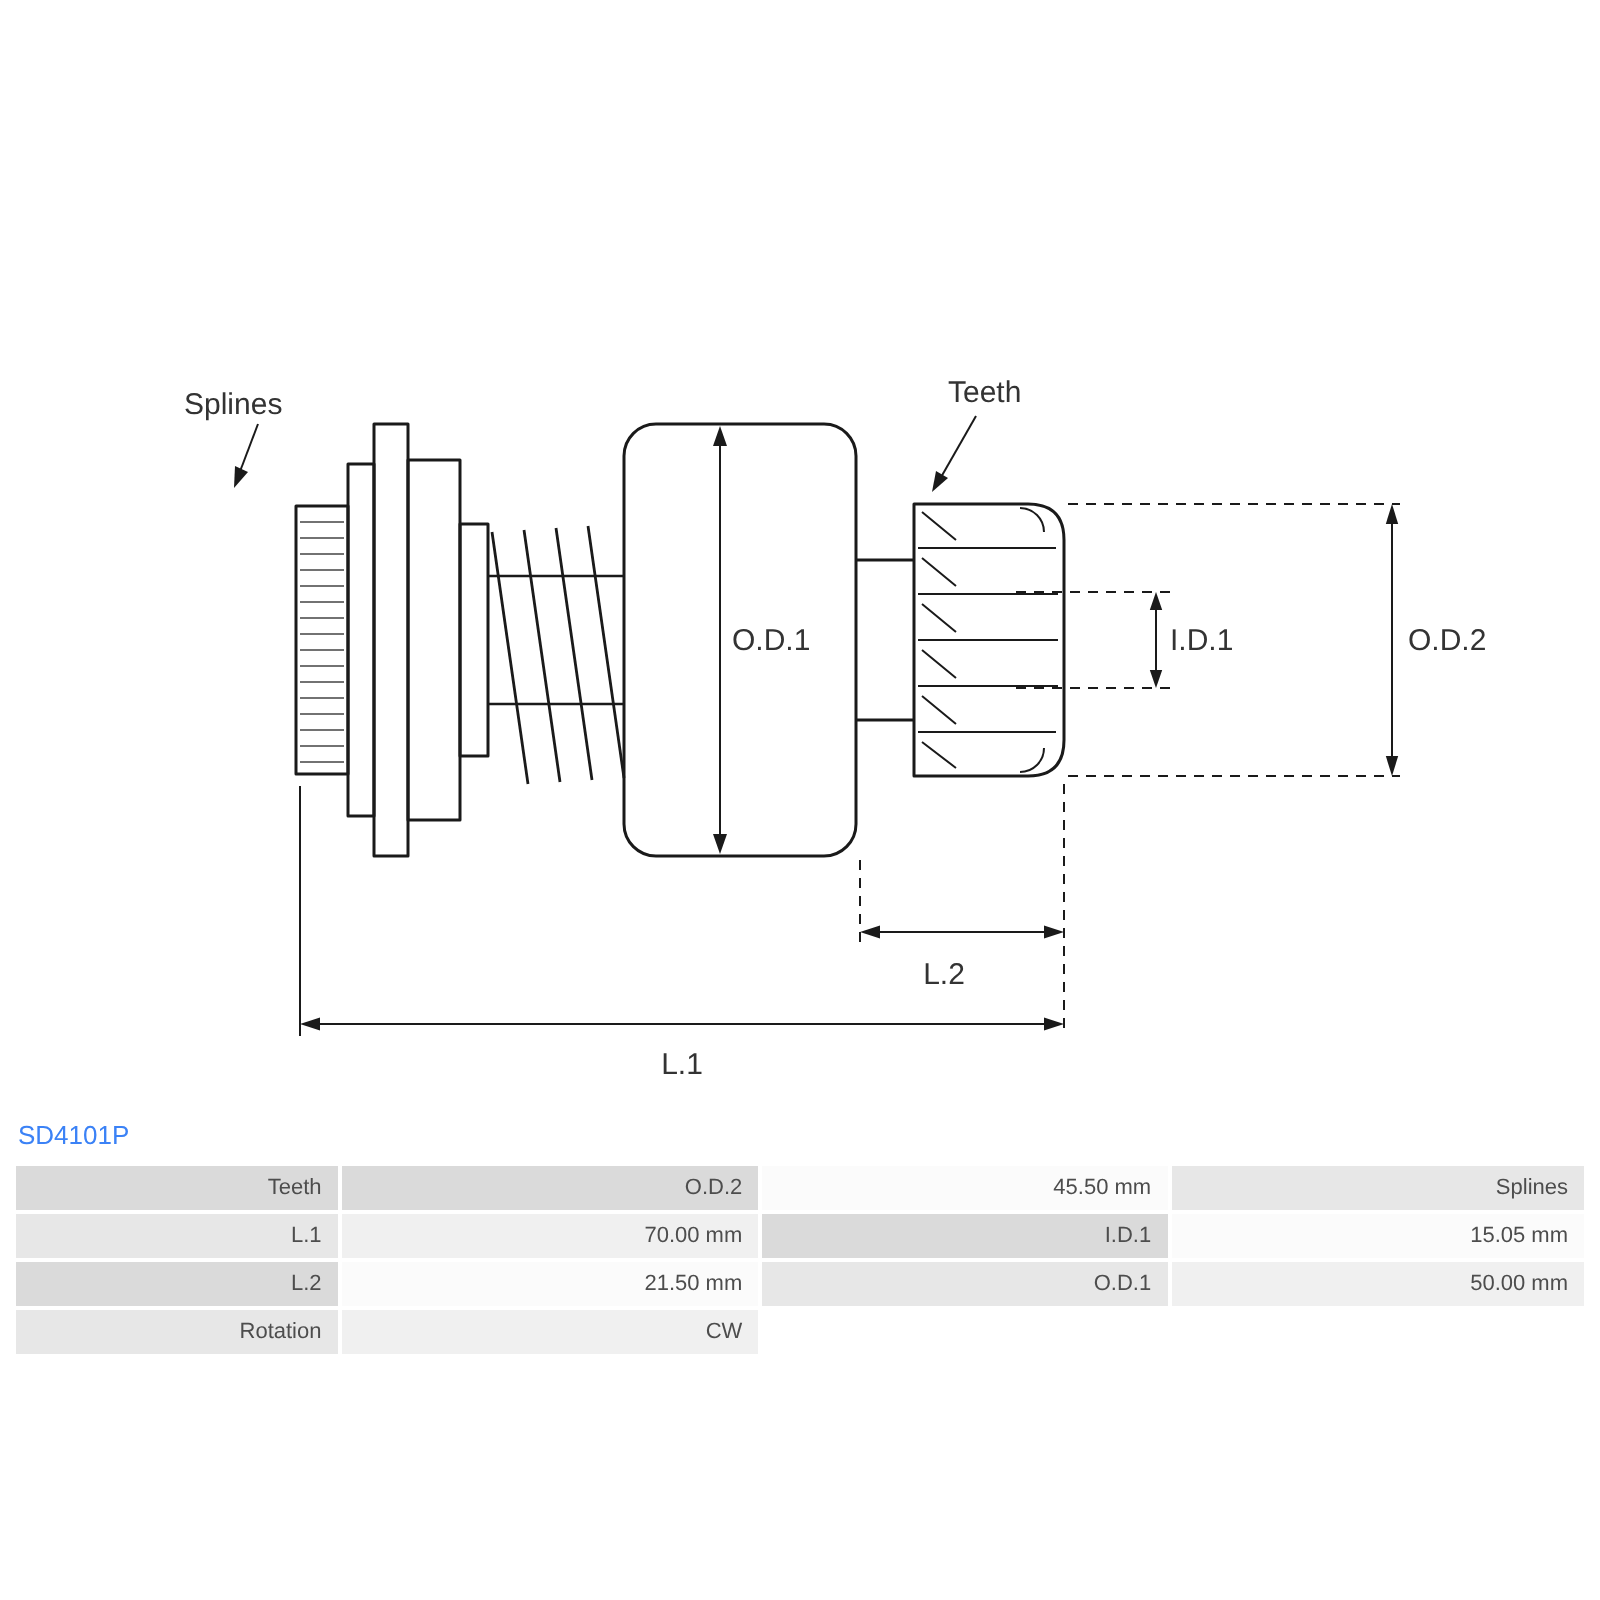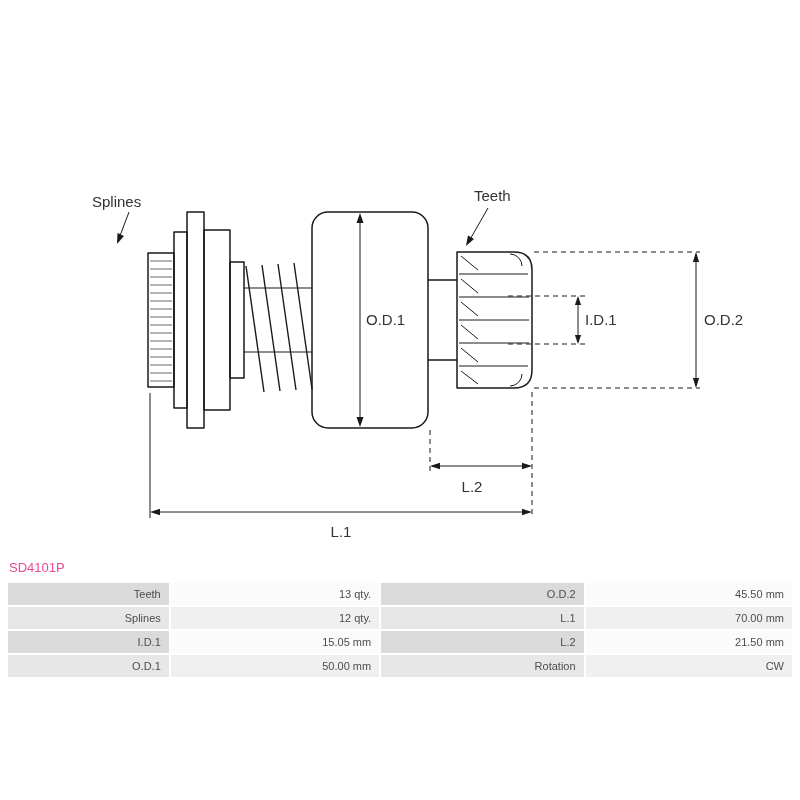--- a/index.html
+++ b/index.html
@@ -1,20 +1,20 @@
 <!DOCTYPE html>
 <html><head>
 <meta charset="utf-8">
 <style>
   html,body{margin:0;padding:0;background:#fff;}
   .page{position:relative;width:800px;height:800px;background:#ffffff;
         font-family:"Liberation Sans",sans-serif;overflow:hidden;}
   .drawing{position:absolute;top:0;left:0;}
   .dlabel{font-size:15px;fill:#333333;font-family:"Liberation Sans",sans-serif;}
-  .part-number{position:absolute;left:9px;top:560px;font-size:13px;color:#ec4899;}
+  .part-number{position:absolute;left:9px;top:560px;font-size:13px;color:#3b82f6;}
   .specs{position:absolute;left:8px;top:583px;width:784px;display:grid;
          grid-template-columns:162fr 210fr 204fr 208fr;grid-auto-rows:22px;gap:2px;}
   .cell{display:flex;align-items:center;justify-content:flex-end;
         padding-right:8px;font-size:11px;color:#4d4d4d;overflow:hidden;white-space:nowrap;}
   .odd.label{background:#dadada;}
   .odd.value{background:#fbfbfb;}
   .even.label{background:#e7e7e7;}
   .even.value{background:#f0f0f0;}
 </style>
 </head>
@@ -101,26 +101,24 @@
     <text class="dlabel" x="704" y="325">O.D.2</text>
     <text class="dlabel" x="472" y="492" text-anchor="middle">L.2</text>
     <text class="dlabel" x="341" y="537" text-anchor="middle">L.1</text>
   </svg>
 
   <div class="part-number">SD4101P</div>
 
   <div class="specs">
 
     <div class="cell label odd">Teeth</div>
-    <div class="cell value odd">13 qty.</div>
     <div class="cell label odd">O.D.2</div>
     <div class="cell value odd">45.50 mm</div>
 
     <div class="cell label even">Splines</div>
-    <div class="cell value even">12 qty.</div>
     <div class="cell label even">L.1</div>
     <div class="cell value even">70.00 mm</div>
 
     <div class="cell label odd">I.D.1</div>
     <div class="cell value odd">15.05 mm</div>
     <div class="cell label odd">L.2</div>
     <div class="cell value odd">21.50 mm</div>
 
     <div class="cell label even">O.D.1</div>
     <div class="cell value even">50.00 mm</div>

